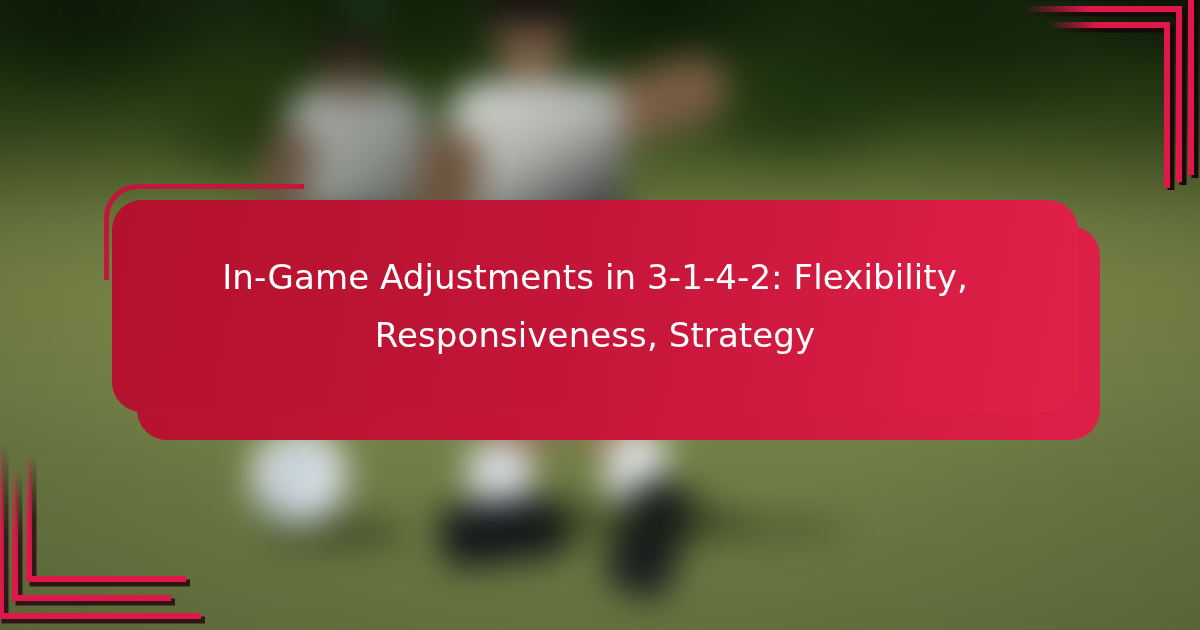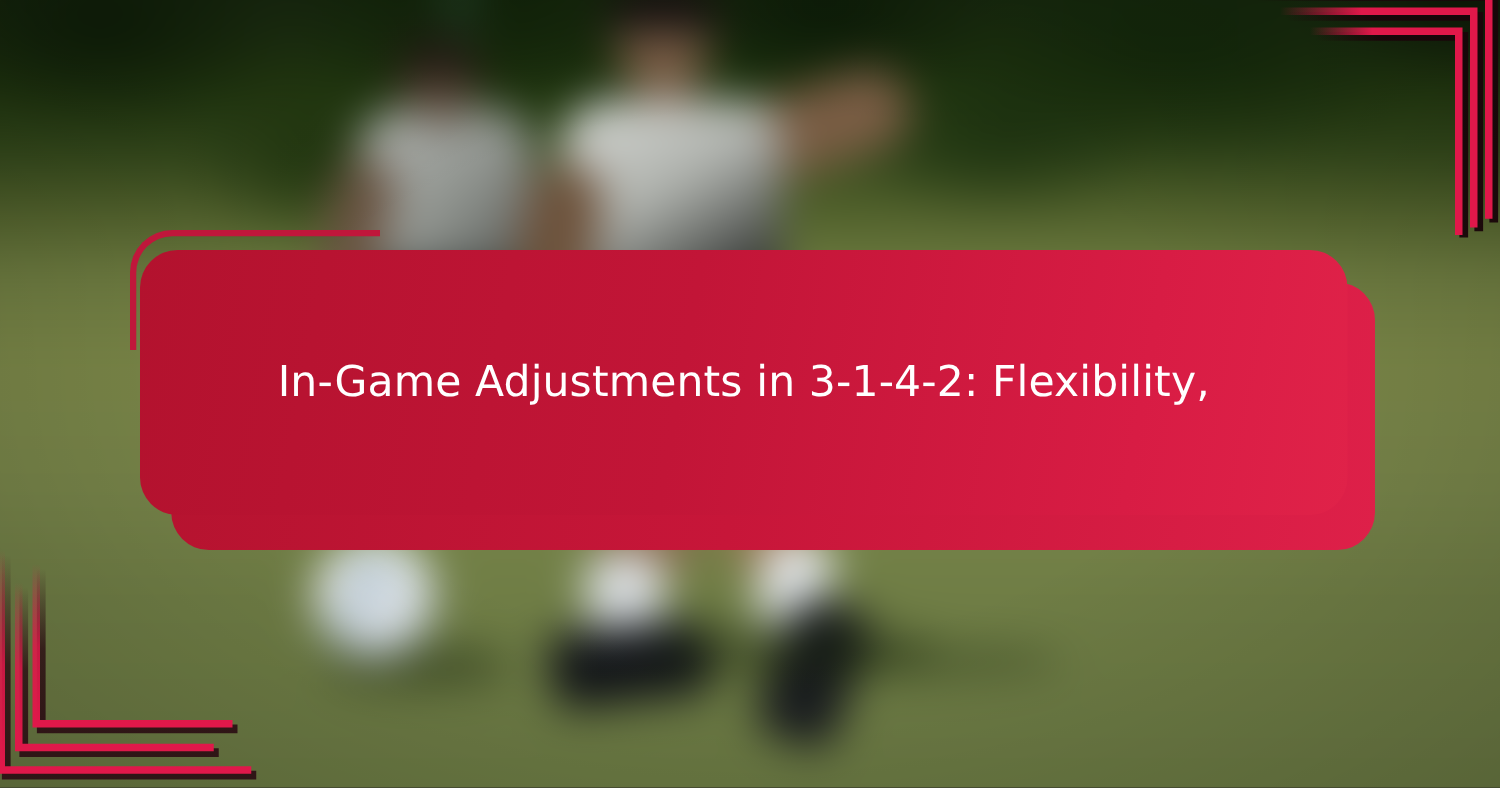--- a/index.html
+++ b/index.html
@@ -339,16 +339,17 @@
     <path d="M 15 178 L 171 178" fill="none" stroke="url(#fadeH2)" stroke-width="6"></path>
     <path d="M  1 196 L 201 196" fill="none" stroke="url(#fadeH2)" stroke-width="6"></path>
   </svg>
 
   <div class="card-stack">
     <div class="card-outline"></div>
     <div class="card-back"></div>
     <div class="card-main"></div>
     <div class="card-title">
       <span class="line">In-Game Adjustments in 3-1-4-2: Flexibility,</span>
+      <span class="line">Responsiveness, Strategy</span>
     </div>
   </div>
 
 </div>
 
 </body></html>

